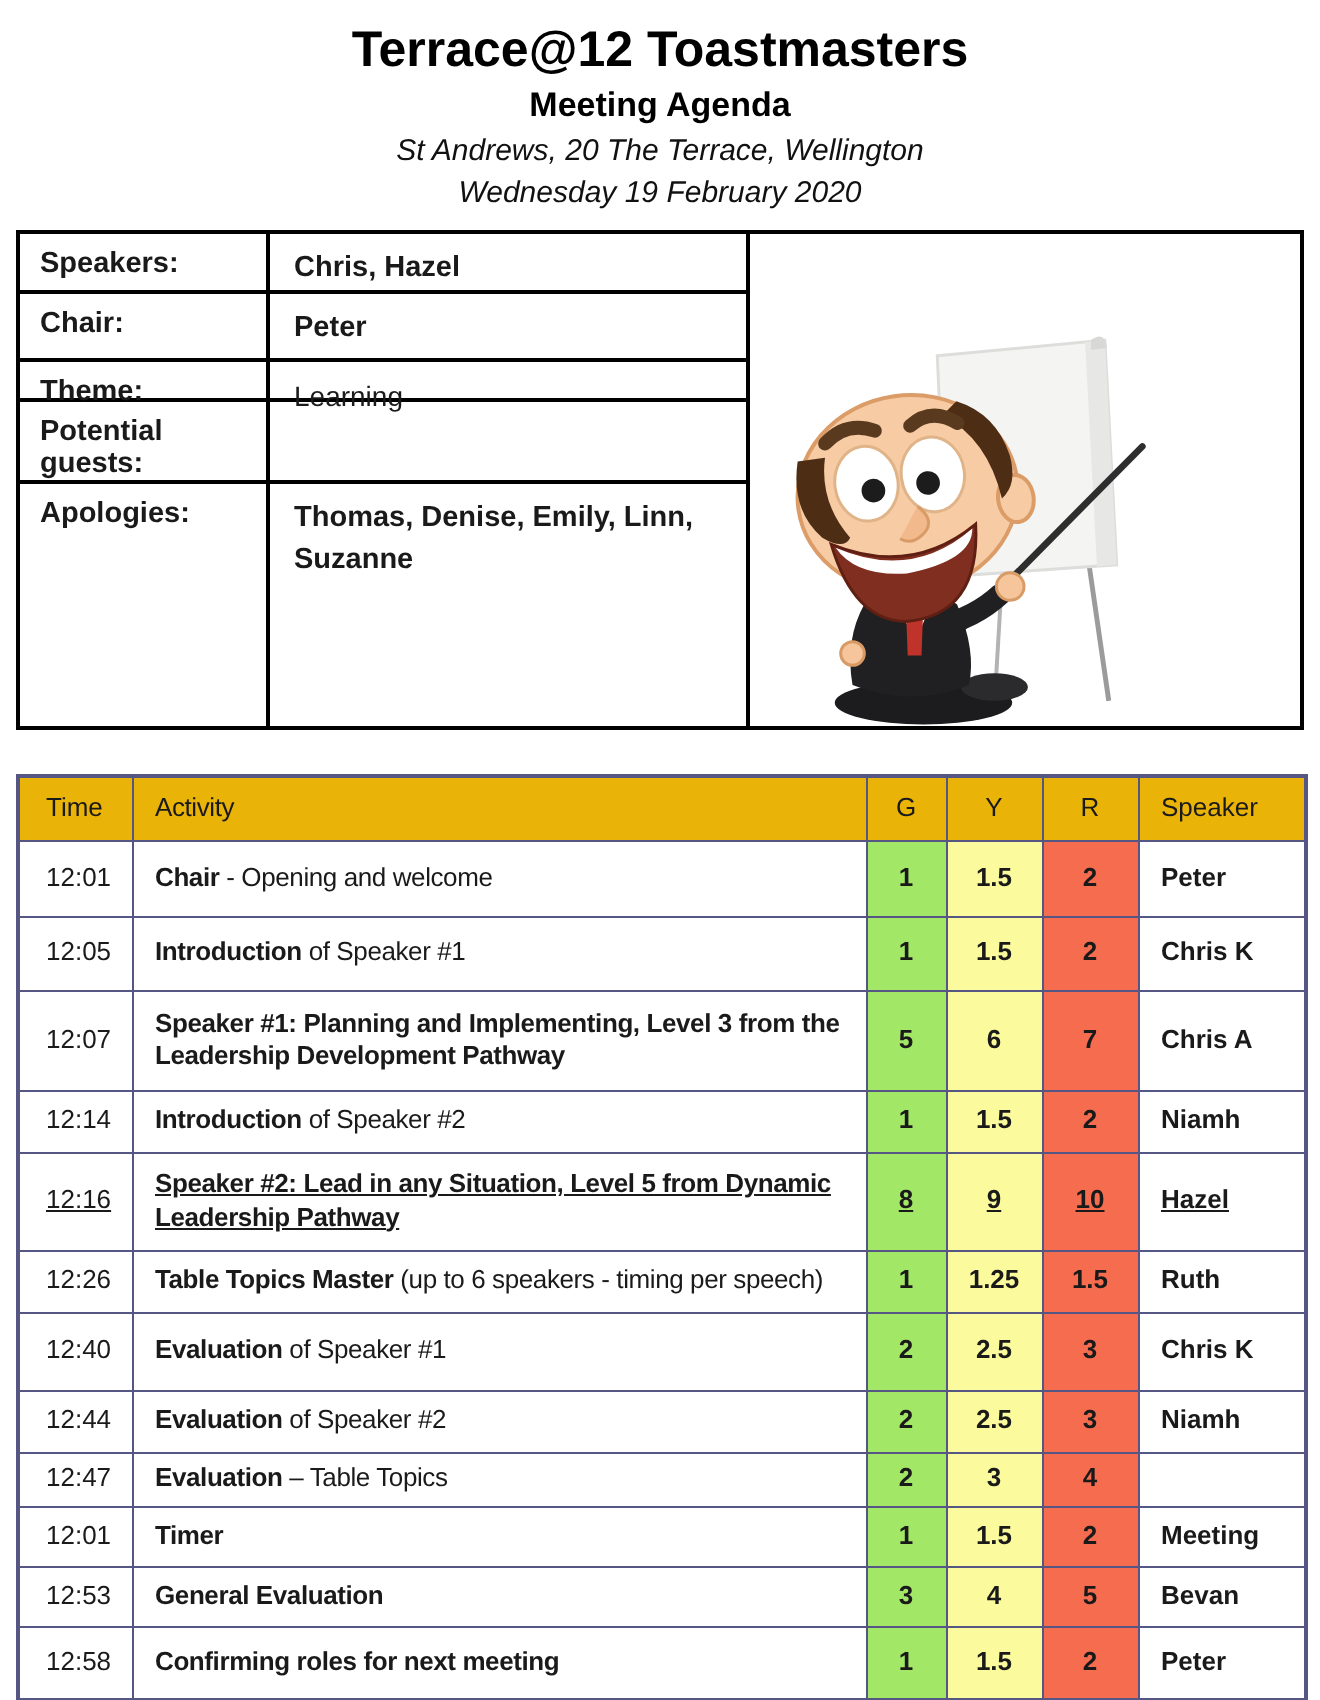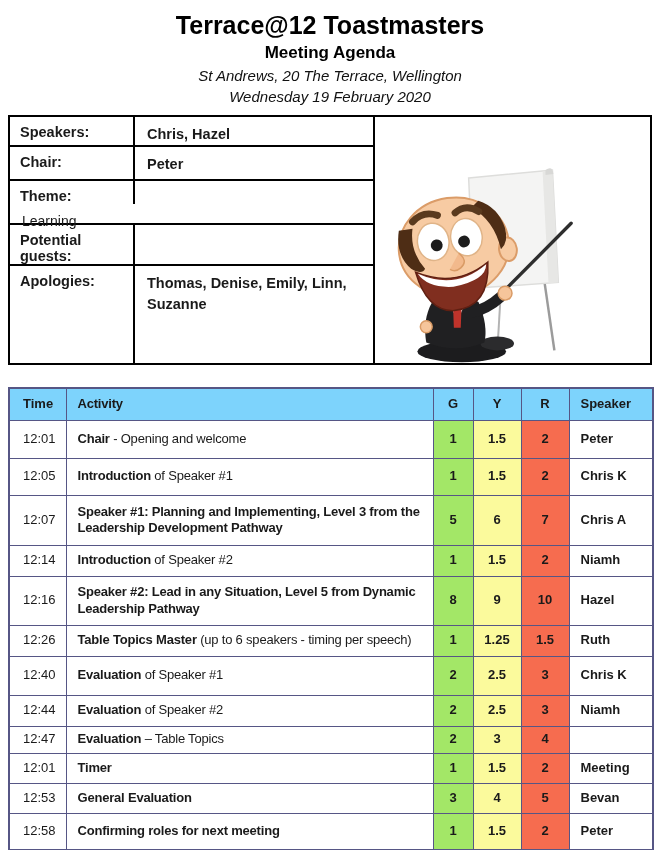--- a/index.html
+++ b/index.html
@@ -12,34 +12,34 @@
   .doc-title { font-size:25px; font-weight:bold; color:#000; line-height:1.2; }
   .doc-subtitle { font-size:17px; font-weight:bold; color:#000; margin-top:3px; }
   .doc-venue, .doc-date { font-size:15px; font-style:italic; margin-top:4px; color:#111; }
 
   
   .info-table { display:flex; border:2px solid #000; height:250px; margin-top:10px; }
   .info-left { width:365px; border-right:2px solid #000; display:flex; flex-direction:column; }
   .info-row { display:flex; border-bottom:2px solid #000; }
   .info-row:last-child { border-bottom:none; flex:1; }
   .info-row.h1 { height:34px; } .info-row.h2 { height:30px; }
-  .info-row.h3 { height:44px;flex-direction:column; } .info-row.h4 { height:53px; }
+  .info-row.h3 { height:20px; } .info-row.h4 { height:53px; }
   .info-label { width:125px; border-right:2px solid #000; padding:7px 0 0 10px;
                 font-weight:bold; font-size:14.5px; }
   .info-value { flex:1; padding:7px 0 0 12px; font-weight:bold; font-size:14.5px; line-height:1.45; }
   .info-row:nth-child(3) .info-value { font-weight:normal; font-size:14px; }
   .info-illustration { flex:1; overflow:hidden; }
   .info-illustration svg { display:block; width:100%; height:100%; }
 
   
   .schedule { margin-top:22px; border-collapse:collapse; table-layout:fixed;
               width:644px; border:2px solid #565685; }
   .schedule th, .schedule td { border:1px solid #565685; vertical-align:middle;
               font-size:13px; line-height:1.25; overflow:hidden; }
-  .schedule th { height:32px; font-weight:bold; text-align:left; background:#7dd3fc; }
+  .schedule th { height:32px; font-weight:normal; text-align:left; background:#eab308; }
   .col-time  { width:57px; }
   .col-act   { width:367px; }
   .col-g     { width:40px; }
   .col-y     { width:48px; }
   .col-r     { width:48px; }
   .col-spk   { width:84px; }
   .c-time { padding-left:13px; }
   .c-act  { padding:4px 8px 4px 11px; font-size:12.5px; letter-spacing:-0.2px; }
   .c-act b { letter-spacing:-0.2px; }
   .c-num  { text-align:center; font-weight:bold; }
@@ -177,21 +177,21 @@
 
   <tr style="height: 31px;">
     <td class="c-time">12:14</td>
     <td class="c-act"><b>Introduction</b><span> of Speaker #2</span></td>
     <td class="c-num bg-g">1</td>
     <td class="c-num bg-y">1.5</td>
     <td class="c-num bg-r">2</td>
     <td class="c-spk">Niamh</td>
   </tr>
 
-  <tr style="height: 49px;">
+  <tr style="height: 49px; text-decoration: underline;">
     <td class="c-time">12:16</td>
     <td class="c-act"><b>Speaker #2: Lead in any Situation, Level 5 from Dynamic Leadership Pathway</b><span></span></td>
     <td class="c-num bg-g">8</td>
     <td class="c-num bg-y">9</td>
     <td class="c-num bg-r">10</td>
     <td class="c-spk">Hazel</td>
   </tr>
 
   <tr style="height: 31px; padding-left: 23px;">
     <td class="c-time">12:26</td>

